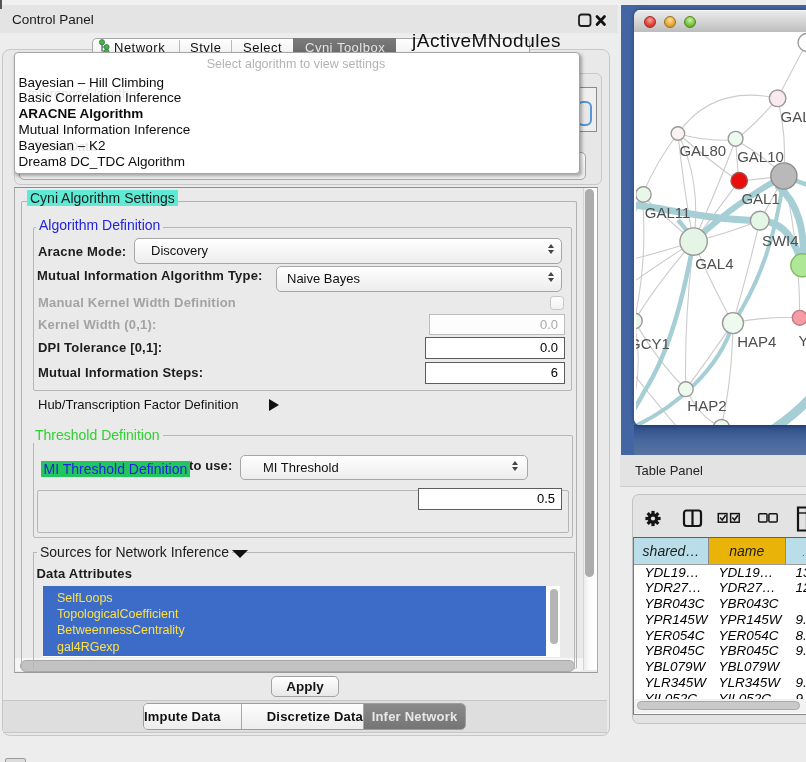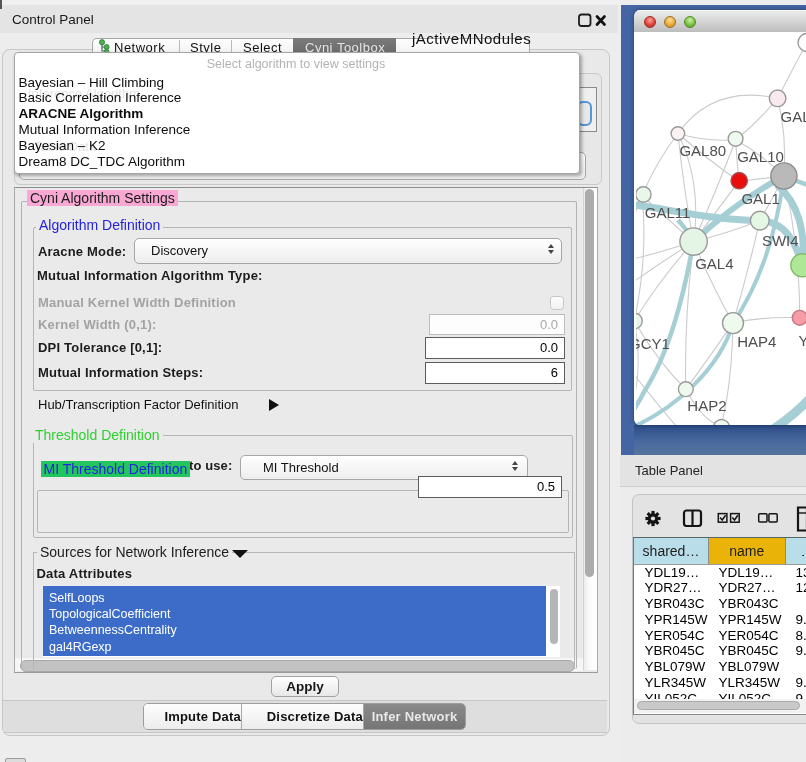--- a/index.html
+++ b/index.html
@@ -45,34 +45,41 @@
 
   <div class="abs" style="left:14px;top:187px;width:582px;height:484px;background:#eaeaea;border-top:1px solid #8e8e8e;border-left:1px solid #aaa;border-right:1px solid #aaa;border-bottom:1px solid #9a9a9a;"></div>
 
   <div class="abs" style="left:583px;top:188px;width:13px;height:482px;background:linear-gradient(90deg,#ececec,#fbfbfb 40%,#fff);border-left:1px solid #d4d4d4;"></div>
   <div class="abs" style="left:585px;top:189px;width:9px;height:388px;background:#acacac;border-radius:5px;"></div>
 
   <div class="abs" style="left:15px;top:658px;width:568px;height:13px;background:#f6f6f6;"></div>
   <div class="abs" style="left:20px;top:660px;width:553px;height:10px;background:#c2c2c2;border:1px solid #a9a9a9;border-radius:6px;"></div>
 
   <div class="abs" style="left:21px;top:201px;width:554px;height:467px;border:1px solid #b2b2b2;border-radius:2px;border-bottom:none;"></div>
-  <div class="abs gtitle" style="left:27px;top:190px;background:#f9a8d4;">Cyni Algorithm Settings</div>
+  <div class="abs gtitle" style="left:27px;top:190px;background:#5eead4;">Cyni Algorithm Settings</div>
 
   <div class="abs group" style="left:33px;top:227px;width:537px;height:162px;"></div>
   <div class="abs gtitle" style="left:36px;top:217px;color:#2323dd;">Algorithm Definition</div>
 
   <div class="abs lbl" style="left:38px;top:244px;">Aracne Mode:</div>
   <div class="abs combo" style="left:134px;top:238px;width:426px;height:24px;">
      <span class="ctext" style="top:4px;left:16px;">Discovery</span>
      <span class="spin" style="right:6px;top:5px;">
         <span class="up" style="display:block;"></span>
         <span class="dn" style="display:block;"></span>
       </span>
   </div>
   <div class="abs lbl" style="left:37px;top:268px;">Mutual Information Algorithm Type:</div>
+  <div class="abs combo" style="left:276px;top:266px;width:284px;height:24px;">
+     <span class="ctext" style="top:4px;">Naive Bayes</span>
+     <span class="spin" style="right:6px;top:5px;">
+        <span class="up" style="display:block;"></span>
+        <span class="dn" style="display:block;"></span>
+      </span>
+  </div>
   <div class="abs glbl" style="left:38px;top:294.5px;">Manual Kernel Width Definition</div>
   <div class="abs" style="left:550px;top:296px;width:12px;height:12px;border:1px solid #c6c6c6;border-radius:3.5px;background:linear-gradient(#fdfdfd,#f2f2f2);"></div>
   <div class="abs glbl" style="left:38px;top:316.5px;">Kernel Width (0,1):</div>
   <div class="abs inp" style="left:429px;top:314px;width:122px;height:19px;border:1px solid #bdbdbd;color:#a9a9a9;background:#fdfdfd;">0.0</div>
   <div class="abs lbl" style="left:38px;top:340px;">DPI Tolerance [0,1]:</div>
   <div class="abs inp" style="left:425px;top:337px;width:126px;height:20px;">0.0</div>
   <div class="abs lbl" style="left:38px;top:365px;">Mutual Information Steps:</div>
   <div class="abs inp" style="left:425px;top:362px;width:126px;height:20px;">6</div>
 
   <div class="abs" style="left:38px;top:396.5px;font-size:13px;color:#111;">Hub/Transcription Factor Definition</div>
@@ -84,60 +91,60 @@
   <div class="abs combo" style="left:240px;top:455px;width:286px;height:23px;">
      <span class="ctext" style="top:4px;left:22px;">MI Threshold</span>
      <span class="spin" style="right:8px;top:4.5px;">
         <span class="up" style="display:block;"></span>
         <span class="dn" style="display:block;"></span>
       </span>
   </div>
 
   <div class="abs group" style="left:37px;top:490px;width:530px;height:41px;"></div>
   <div class="abs gtitle" style="left:40.5px;top:461px;color:#2323dd;background:#22c55e;">MI Threshold Definition</div>
-  <div class="abs inp" style="left:418px;top:476px;width:130px;height:20px;">0.5</div>
+  <div class="abs inp" style="left:418px;top:488px;width:130px;height:20px;">0.5</div>
 
   <div class="abs" style="left:33px;top:552px;width:540px;height:116px;border:1px solid #b6b6b6;border-bottom:none;"></div>
   <div class="abs gtitle" style="left:37px;top:544px;font-weight:normal;">Sources for Network Inference</div>
   <div class="abs" style="left:232px;top:550px;width:0;height:0;border-top:8px solid #111;border-left:8px solid transparent;border-right:8px solid transparent;"></div>
   <div class="abs lbl" style="left:36.5px;top:566px;font-size:13px;">Data Attributes</div>
 
   <div class="abs" style="left:43px;top:586px;width:517px;height:71px;background:#fff;"></div>
   <div class="abs" style="left:43px;top:586px;width:503px;height:70px;background:#3c6cc8;overflow:hidden;">
-      <div style="color:#ffffff;font-size:12.5px;padding:3.5px 0 0 6px;line-height:16.4px;">SelfLoops<br>TopologicalCoefficient<br>BetweennessCentrality<br>gal4RGexp</div>
+      <div style="color:#fde047;font-size:12.5px;padding:3.5px 0 0 6px;line-height:16.4px;margin-left:8px;">SelfLoops<br>TopologicalCoefficient<br>BetweennessCentrality<br>gal4RGexp</div>
   </div>
   <div class="abs" style="left:550px;top:589px;width:8px;height:55px;background:#b5b5b5;border-radius:4px;"></div>
 
   <div class="abs" style="left:271px;top:676px;width:66px;height:19px;border:1px solid #a2a2a2;border-radius:5px;background:linear-gradient(#ffffff,#f2f2f2 55%,#e7e7e7);
        font-size:13.5px;font-weight:bold;color:#171717;text-align:center;line-height:19px;">Apply</div>
 
   <div class="abs" style="left:3px;top:700px;width:604px;height:31px;background:#dedede;border-top:1px solid #c6c6c6;border-bottom:1px solid #c6c6c6;"></div>
   <div class="abs" style="left:143px;top:703px;width:321px;height:25px;border:1px solid #9d9d9d;border-radius:5px;overflow:hidden;font-size:13px;font-weight:bold;letter-spacing:0.2px;">
-     <div style="position:absolute;left:0;top:0;width:97px;height:25px;background:linear-gradient(#fdfdfd,#ededed);color:#111;text-align:right;line-height:25px;border-right:1px solid #a8a8a8;">Impute Data</div>
+     <div style="position:absolute;left:0;top:0;width:97px;height:25px;background:linear-gradient(#fdfdfd,#ededed);color:#111;text-align:left;line-height:25px;border-right:1px solid #a8a8a8;">Impute Data</div>
      <div style="position:absolute;left:98px;top:0;width:121px;height:25px;background:linear-gradient(#fdfdfd,#ededed);color:#111;text-align:right;line-height:25px;border-right:1px solid #a8a8a8;">Discretize Data</div>
      <div style="position:absolute;left:220px;top:0;width:101px;height:25px;background:linear-gradient(#8a8a8a,#757575);color:#e8e8e8;text-align:center;line-height:25px;">Infer Network</div>
   </div>
 
   <div class="abs" style="left:5px;top:758px;width:19px;height:14px;background:#dcdcdc;border:1px solid #9b9b9b;border-radius:2px;"></div>
 
   <div class="abs" style="left:92px;top:38px;width:436px;height:17.5px;border:1px solid #a8a8a8;border-bottom:none;border-radius:5px 5px 0 0;background:linear-gradient(#fefefe,#efefef);"></div>
   <div class="abs" style="left:293px;top:38px;width:103px;height:17.5px;background:linear-gradient(#7b7b7b,#686868);"></div>
   <div class="abs" style="left:179px;top:40px;width:1px;height:14px;background:#b9b9b9;"></div>
   <div class="abs" style="left:231px;top:40px;width:1px;height:14px;background:#b9b9b9;"></div>
   <svg class="abs" style="left:99px;top:39px;" width="13" height="15" viewBox="0 0 13 15">
     <path d="M3 5 L3 12 L6 12 M3 8 L6 8" stroke="#53616f" stroke-width="1.2" fill="none"></path>
     <circle cx="3" cy="3.2" r="2.6" fill="#4caf50" stroke="#2e7d32" stroke-width="0.8"></circle>
     <circle cx="7.6" cy="8" r="2.5" fill="#4caf50" stroke="#2e7d32" stroke-width="0.8"></circle>
     <circle cx="7.6" cy="12.6" r="2.4" fill="#4caf50" stroke="#2e7d32" stroke-width="0.8"></circle>
   </svg>
   <div class="abs" style="left:114px;top:39.5px;font-size:13px;letter-spacing:0.5px;color:#111;">Network</div>
   <div class="abs" style="left:190px;top:39.5px;font-size:13px;letter-spacing:0.5px;color:#111;">Style</div>
   <div class="abs" style="left:243px;top:39.5px;font-size:13px;letter-spacing:0.5px;color:#111;">Select</div>
   <div class="abs" style="left:305px;top:39.5px;font-size:13px;letter-spacing:0.5px;color:#e4e4e4;">Cyni Toolbox</div>
-  <div class="abs" style="left:412px;top:30px;font-size:15px;letter-spacing:0.5px;color:#111;">jActiveMNodules</div>
+  <div class="abs" style="left:412px;top:30px;font-size:19px;letter-spacing:0.5px;color:#111;">jActiveMNodules</div>
 
   <div class="abs" style="left:14px;top:52px;width:564px;height:120px;"></div>
   <div class="abs" style="left:14px;top:52px;width:564px;height:120px;background:#fff;border:1px solid #a5a5a5;border-radius:4px;box-shadow:1.5px 2px 3.5px rgba(0,0,0,0.32);"></div>
   <div class="abs" style="left:14px;top:57px;width:564px;text-align:center;font-size:12.5px;color:#b3b3b3;">Select algorithm to view settings</div>
   <div class="abs" style="left:28px;top:86px;font-size:13px;color:#e3e3e3;">Inference Algorithm</div>
   <div class="abs" style="left:34px;top:139px;font-size:13px;color:#e3e3e3;">Table Data</div>
   <div class="abs" style="left:18.5px;top:74.5px;font-size:13.5px;color:#0c0c0c;line-height:15.85px;white-space:nowrap;">
     Bayesian – Hill Climbing<br>
     Basic Correlation Inference<br>
     <span class="b">ARACNE Algorithm</span><br>
@@ -266,21 +273,21 @@
       <rect x="90.6" y="8.6" width="8.6" height="8.6" stroke-width="1.5"></rect>
       <path d="M92.3 12.6 l2.2 2.4 l3.4 -4.8" stroke-width="1.5"></path>
       <rect x="118.7" y="8.8" width="8.3" height="8.3" rx="1" stroke-width="1.5"></rect>
       <rect x="128.9" y="8.8" width="8.3" height="8.3" rx="1" stroke-width="1.5"></rect>
     </g>
 
     <path d="M158 2.5 h9 v23 h-9 z" fill="none" stroke="#141414" stroke-width="2.2"></path>
     <path d="M158 8 h9" stroke="#141414" stroke-width="1.4"></path>
   </svg>
 
-  <div class="abs" style="left:633px;top:537px;width:173px;height:176px;background:#fff;border-top:1.5px solid #566;border-left:1.5px solid #777;border-bottom:1px solid #888;overflow:hidden;">
+  <div class="abs" style="left:633px;top:537px;width:173px;height:176px;background:#fff;border-top:1.5px solid #566;border-left:1.5px solid #777;border-bottom:1px solid #888;overflow:hidden;font-style:italic;">
 
     <div style="position:absolute;left:0;top:0;width:173px;height:26px;border-bottom:1px solid #9a9a9a;">
       <div style="position:absolute;left:0;top:0;width:74px;height:26px;background:#b9deea;border-right:1px solid #8a8a8a;text-align:center;line-height:26px;font-size:14px;color:#1d1d1d;">shared…</div>
       <div style="position:absolute;left:75px;top:0;width:75.5px;height:26px;background:#eab308;border-right:1px solid #8a8a8a;text-align:center;line-height:26px;font-size:14px;color:#1d1d1d;">name</div>
       <div style="position:absolute;left:151.5px;top:0;width:22px;height:26px;background:#b9deea;">
           <div style="position:absolute;left:13px;top:13.5px;width:5px;height:4px;overflow:hidden;">
             <div style="font-size:14px;color:#1d1d1d;">A</div>
           </div>
         </div>
     </div>

